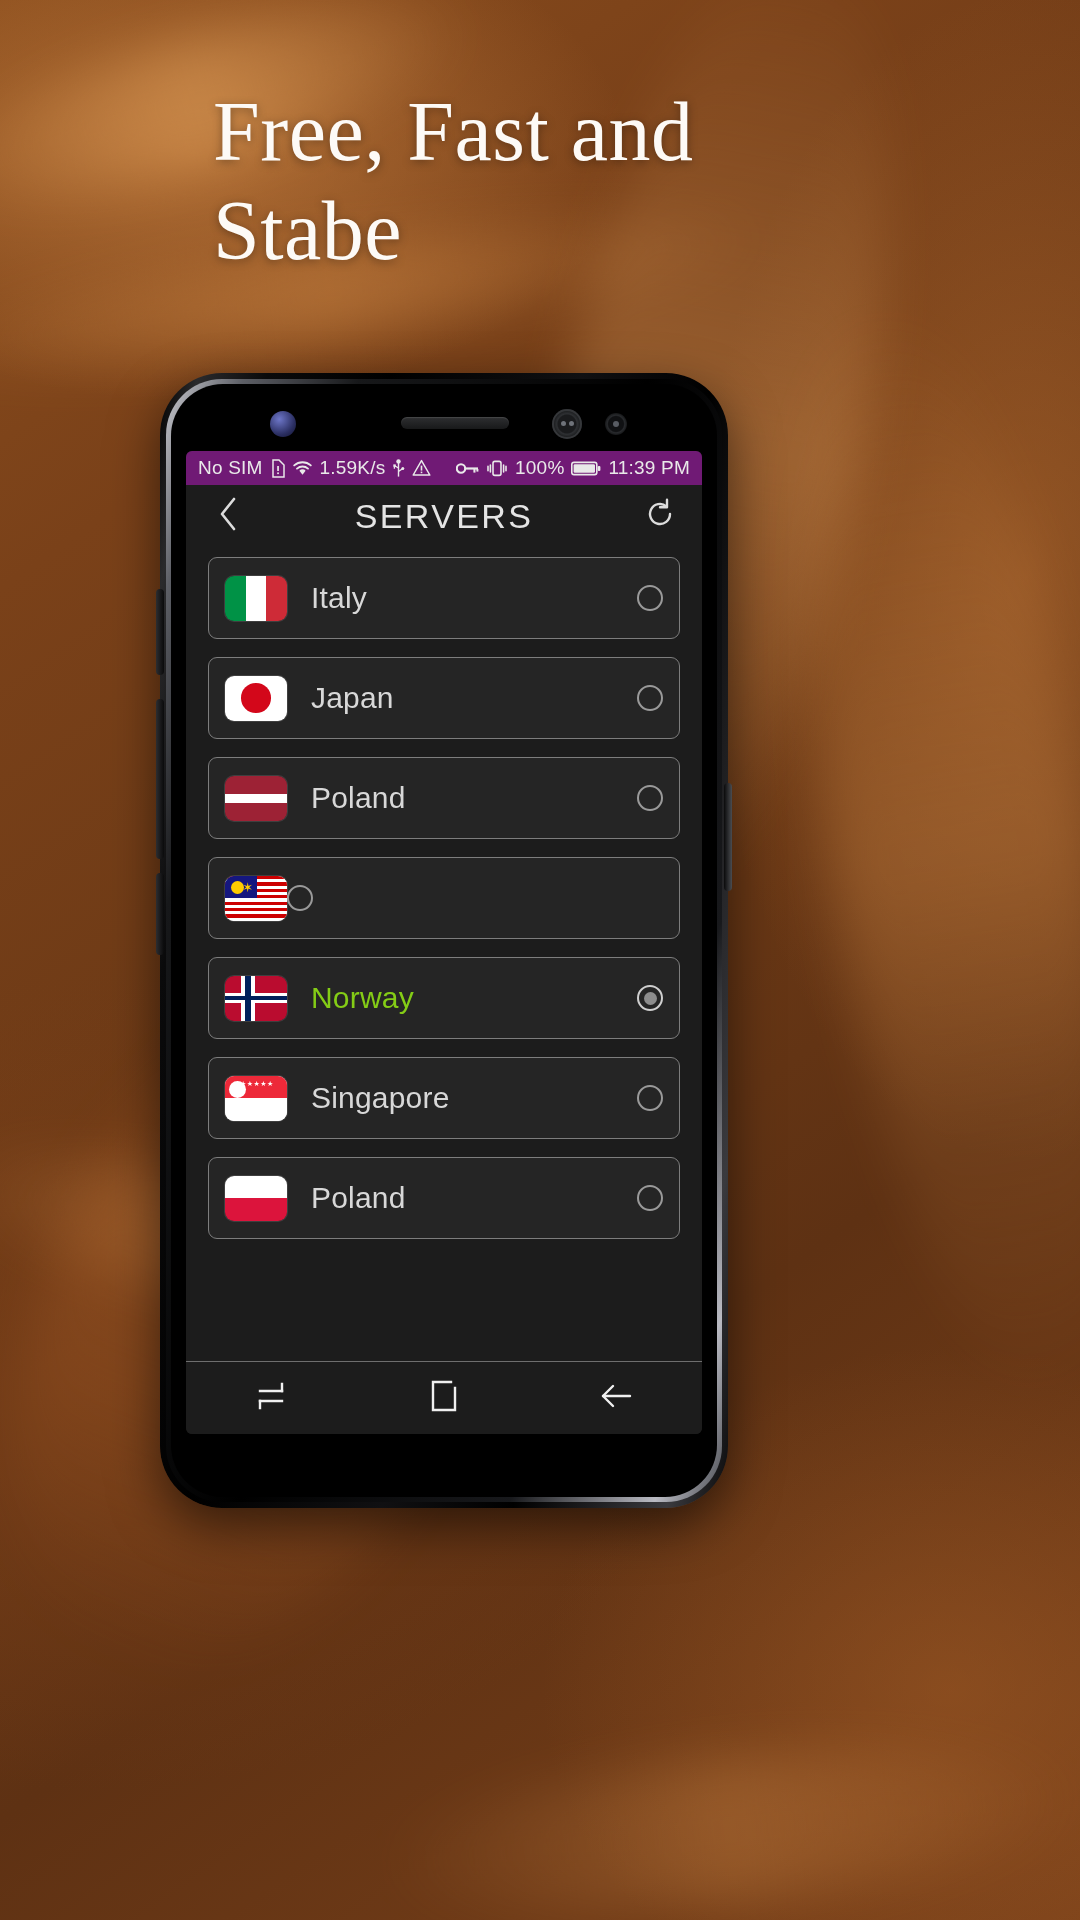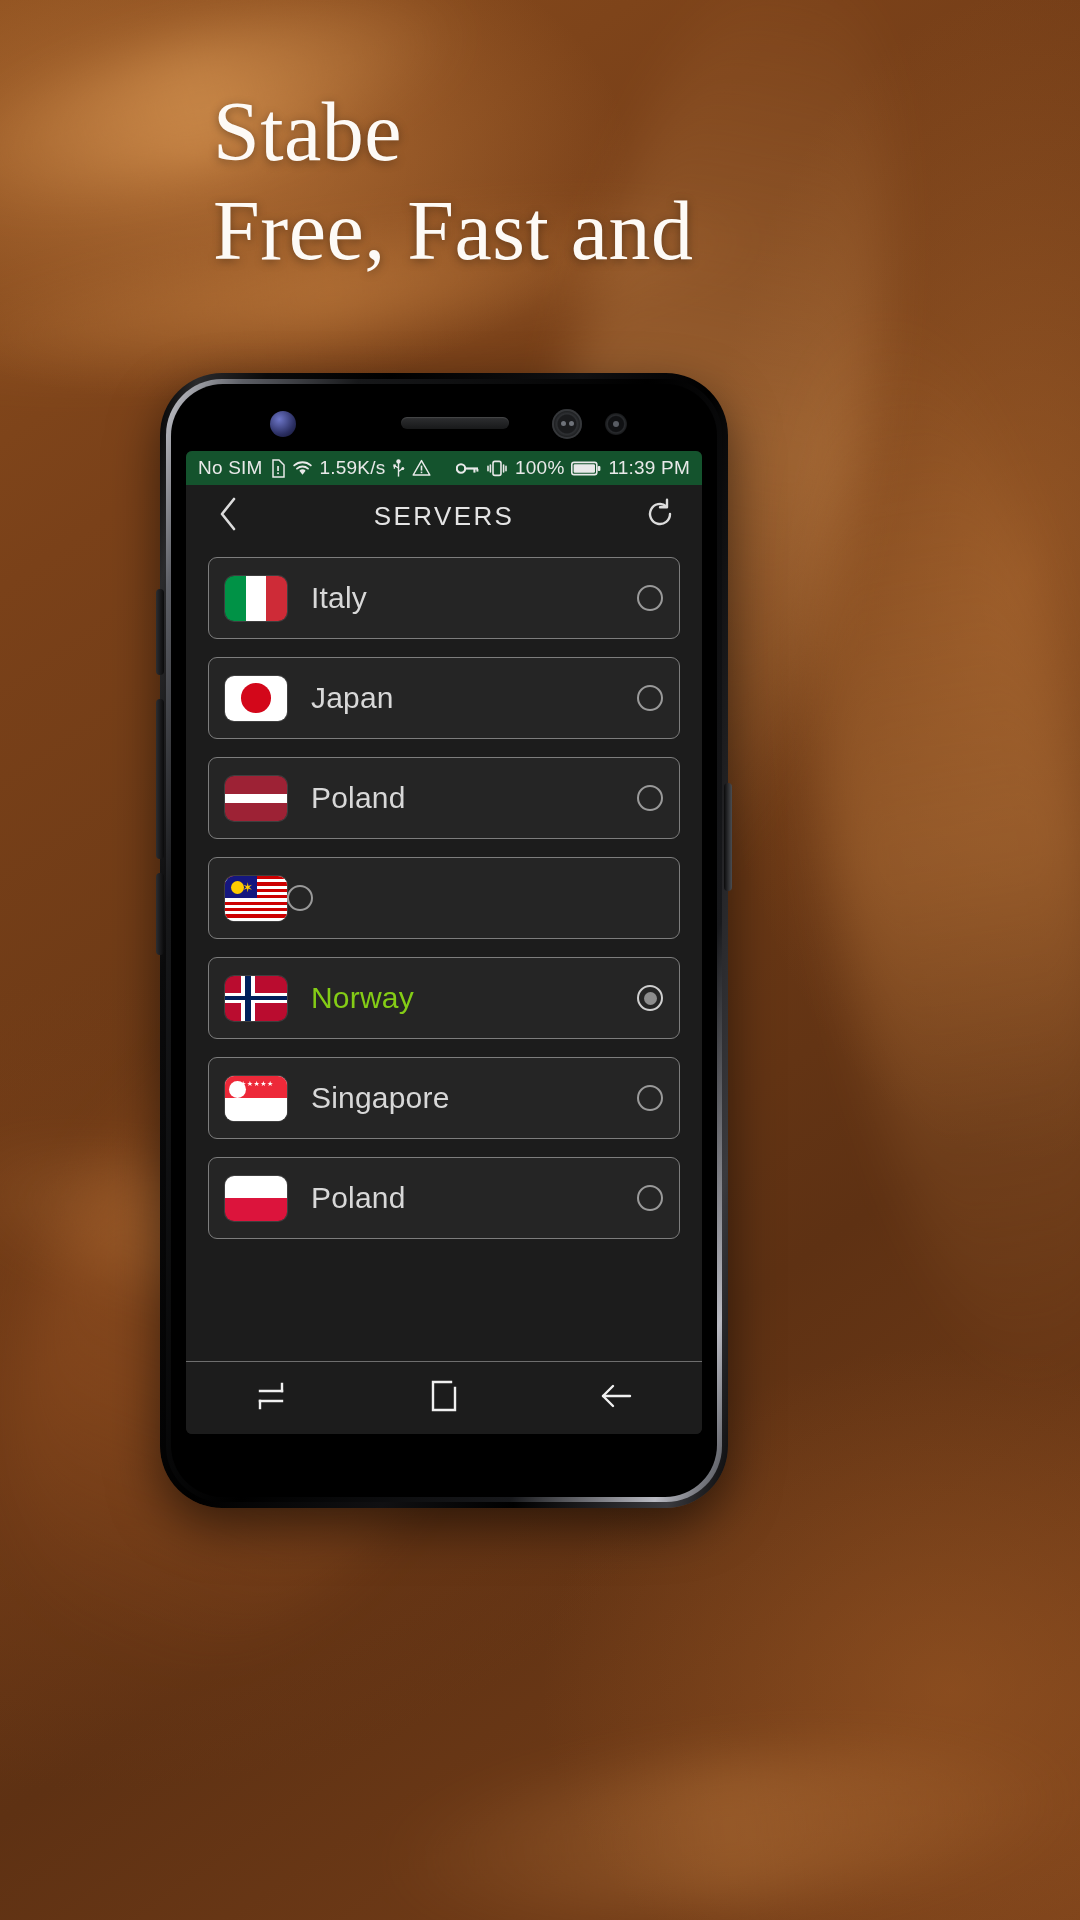--- a/index.html
+++ b/index.html
@@ -52,28 +52,28 @@
     background:radial-gradient(circle at 50% 50%,#101113 48%,#282a2d 56%,#121314 74%);}
   .sensor-b i{position:absolute;left:8px;top:8px;width:6px;height:6px;border-radius:50%;background:#585c63;}
   
   .btn-side{position:absolute;border-radius:4px;background:linear-gradient(90deg,#2c2d30,#0a0a0b);}
   .bs1{left:-4px;top:216px;width:8px;height:86px;}
   .bs2{left:-4px;top:326px;width:8px;height:160px;}
   .bs3{left:-4px;top:500px;width:8px;height:82px;}
   .bs4{right:-4px;top:410px;width:8px;height:108px;background:linear-gradient(270deg,#4a4c50,#0a0a0b);}
   
   .statusbar{height:34px;display:flex;align-items:center;justify-content:space-between;
-    padding:0 12px;background:#14532d;color:#e9e9e9;font-size:19px;gap:24px;}
+    padding:0 12px;background:#701a75;color:#e9e9e9;font-size:19px;gap:24px;}
   .sb-left,.sb-right{display:flex;align-items:center;gap:7px;white-space:nowrap;}
   .sb-text{font-size:19px;letter-spacing:.2px;}
   .ico{display:inline-flex;align-items:center;}
   
   .appbar{height:62px;display:flex;align-items:center;justify-content:space-between;
     padding:0 20px;background:#1c1c1c;}
-  .appbar-title{flex:1;text-align:center;color:#e4e4e4;font-size:26px;letter-spacing:2.4px;font-weight:400;}
+  .appbar-title{flex:1;text-align:center;color:#e4e4e4;font-size:34px;letter-spacing:2.4px;font-weight:400;}
   .iconbtn{width:44px;height:44px;display:flex;align-items:center;justify-content:center;}
   
   .list{padding:10px 22px 0 22px;background:#1c1c1c;}
   .row{display:flex;align-items:center;height:82px;margin-bottom:18px;
     border:1.6px solid #7d7d7d;border-radius:9px;background:#252525;padding:0 16px;box-sizing:border-box;}
   .flag{width:62px;height:45px;border-radius:9px;overflow:hidden;flex:0 0 62px;position:relative;
     box-shadow:0 0 0 1px rgba(255,255,255,.12);}
   .rowlabel{flex:1;margin-left:24px;color:#d8d8d8;font-size:30px;letter-spacing:.2px;}
   .radio{width:26px;height:26px;border-radius:50%;border:2.4px solid #9a9a9a;box-sizing:border-box;
     display:flex;align-items:center;justify-content:center;flex:0 0 26px;}
@@ -119,22 +119,22 @@
   <div class="streak s1"></div>
   <div class="streak s2"></div>
   <div class="streak s3"></div>
   <div class="streak s4"></div>
   <div class="streak s5"></div>
   <div class="streak s6"></div>
   <div class="streak s7"></div>
 </div>
 
 <div id="headline">
+  <div>Free, Fast and</div>
   <div>Stabe</div>
-  <div>Free, Fast and</div>
 </div>
 
 <div id="phone">
   <div class="phone-outer"></div>
   <div class="phone-rim"></div>
   <div class="phone-bezel"></div>
 
   <div class="cam-front"></div>
   <div class="earpiece"></div>
   <div class="sensor-a">

